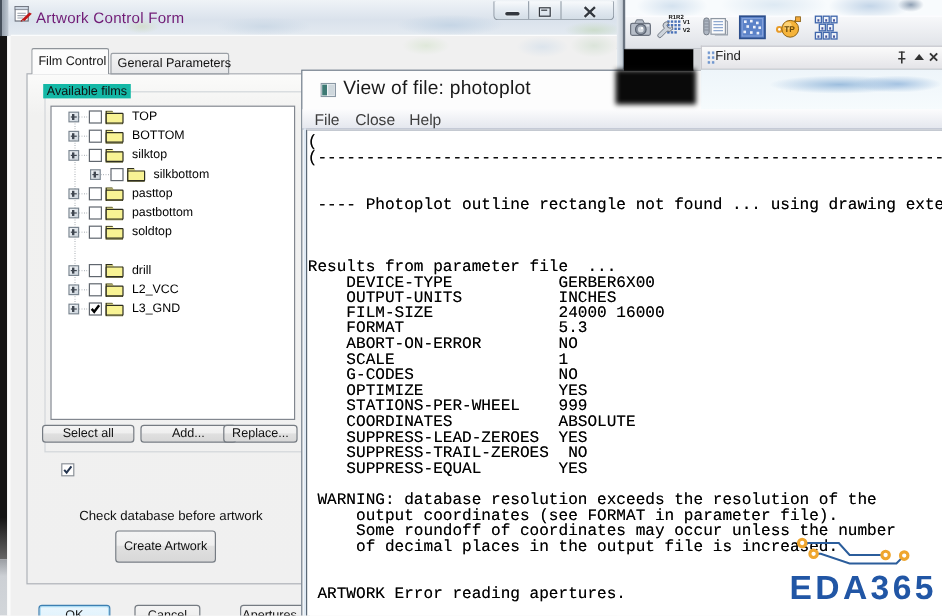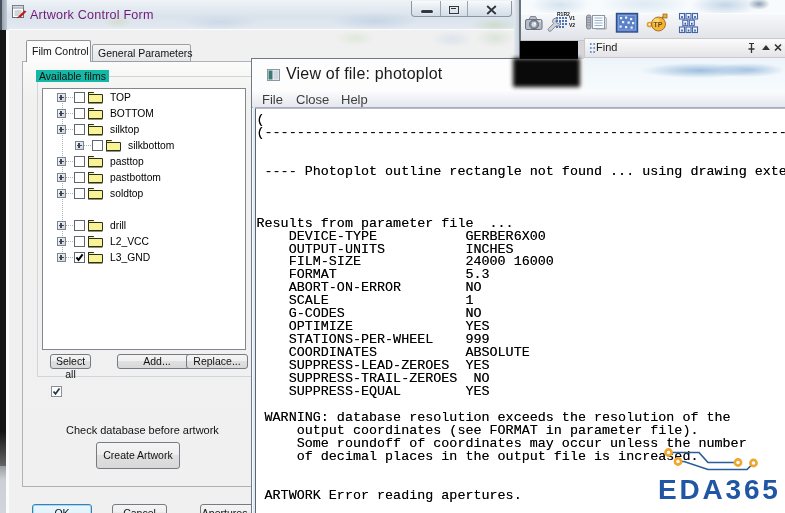--- a/index.html
+++ b/index.html
@@ -252,21 +252,21 @@
         <span class="cb checked">
           <svg width="9" height="9" viewBox="0 0 9 9" style="position:absolute;left:0;top:0;">
             <path d="M1.4 4.4 L3.5 6.8 L7.6 1.4" stroke="#000" stroke-width="2" fill="none"></path>
           </svg>
         </span>
         <span class="fold"></span>
         <span class="lbl">L3_GND</span>
       </div>
   </div>
 
-  <div class="abs btn" style="left:50px;top:354px;width:41px;height:15px;">Select all</div>
+  <div class="abs btn" style="left:35px;top:354px;width:77px;height:15px;">Select all</div>
   <div class="abs btn" style="left:117px;top:354px;width:80px;height:15px;">Add...</div>
   <div class="abs btn" style="left:186px;top:354px;width:62px;height:15px;">Replace...</div>
 
   <div class="abs" style="left:51px;top:386px;width:11px;height:11px;background:#fdfdfd;border:1px solid #8a9097;box-sizing:border-box;">
     <svg width="9" height="9" viewBox="0 0 9 9" style="position:absolute;left:0;top:0;">
       <path d="M1.5 4.5 L3.5 6.8 L7.5 1.6" stroke="#24344f" stroke-width="1.7" fill="none"></path>
     </svg>
   </div>
   <div class="abs" style="left:66px;top:386px;font-size:11px;color:#111;margin-top:38px;">Check database before artwork</div>
 

